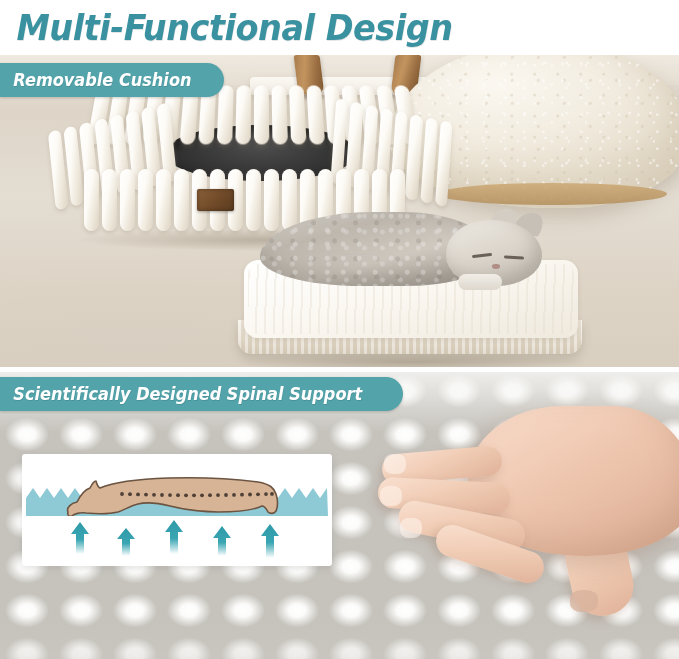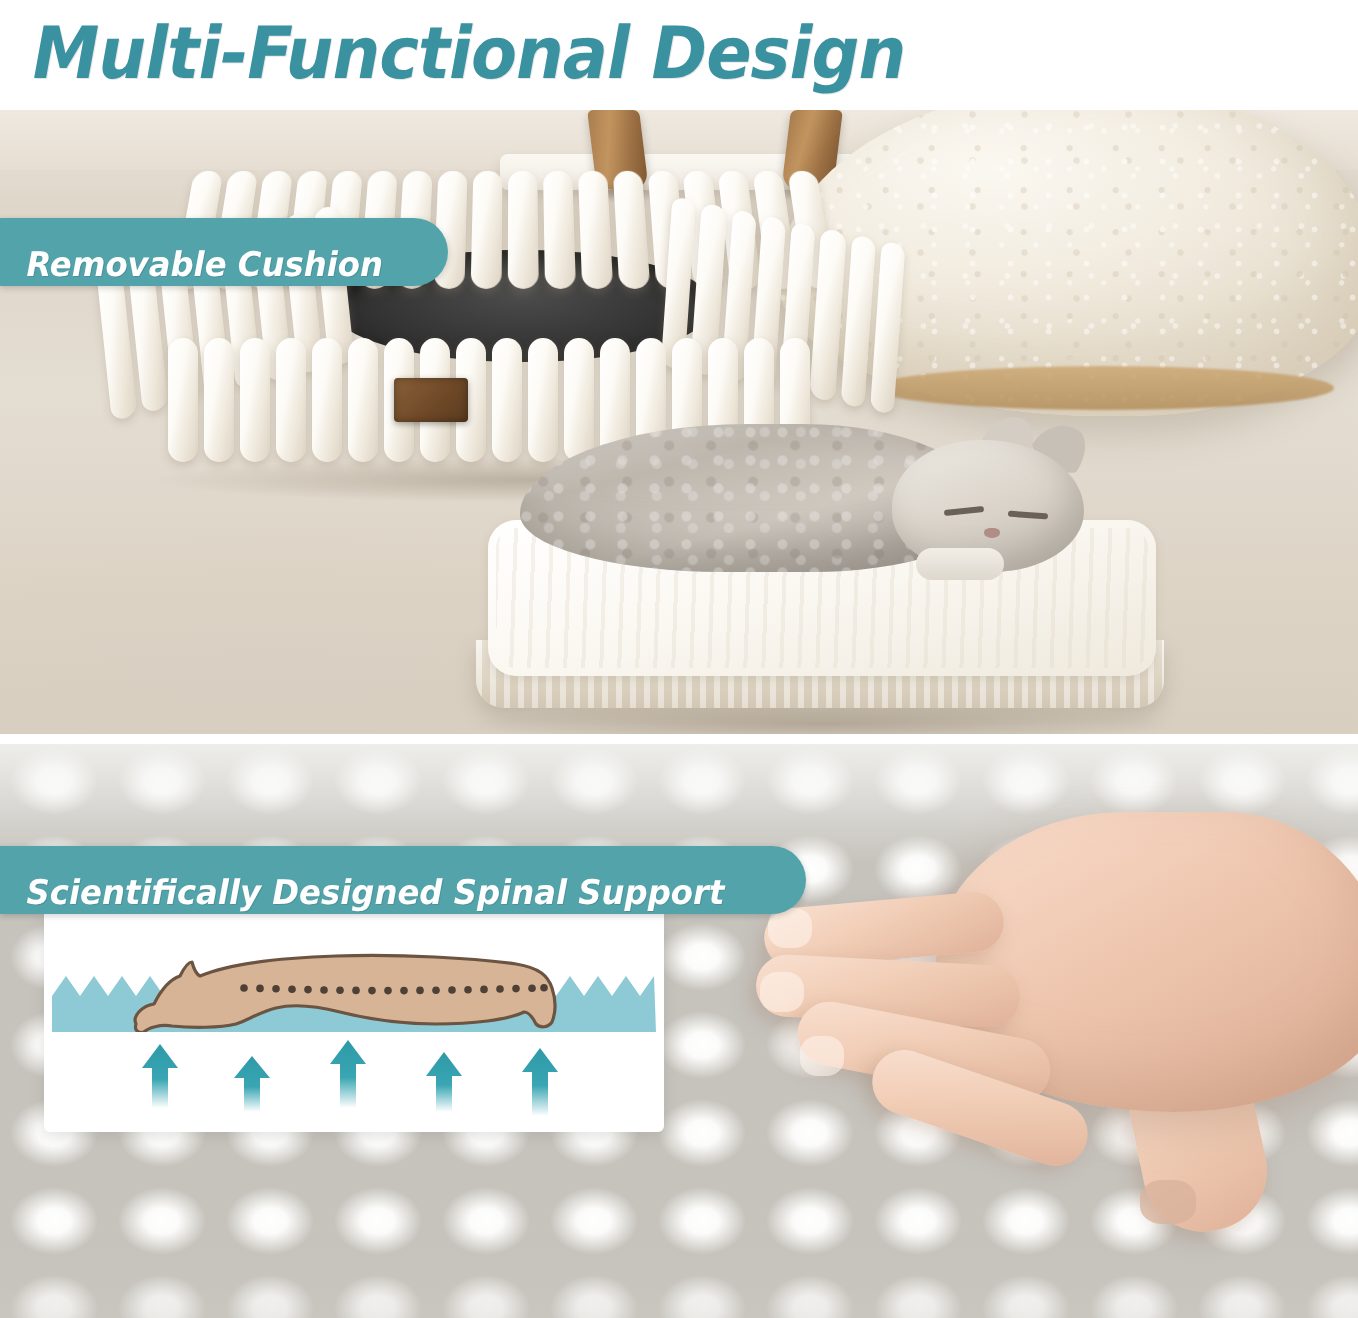--- a/index.html
+++ b/index.html
@@ -16,21 +16,21 @@
 
   
   .panel{position:absolute;left:0;width:679px;overflow:hidden;}
   .panel-top{top:55px;height:312px;}
   .panel-bot{top:372px;height:322px;}
   .gap{position:absolute;left:0;top:367px;width:679px;height:6px;background:#ffffff;}
 
   
   .badge{position:absolute;left:0;height:34px;background:#53a3aa;
          border-top-right-radius:17px;border-bottom-right-radius:17px;
-         display:flex;align-items:flex-end;box-shadow:0 1px 3px rgba(0,0,0,.18);z-index:6;margin-top:46px;}
+         display:flex;align-items:center;box-shadow:0 1px 3px rgba(0,0,0,.18);z-index:6;}
   .badge-label{font-family:"DejaVu Sans",sans-serif;font-weight:bold;font-style:italic;
          font-size:17px;color:#ffffff;white-space:nowrap;padding:0 22px 0 14px;
          transform:scaleX(0.95);transform-origin:left center;
          text-shadow:0.5px 0.5px 0 rgba(0,0,0,.10);}
   .badge-top{top:8px;}
   .badge-bot{top:5px;}
 
   
   .scene-top{position:absolute;inset:0;
       background:

